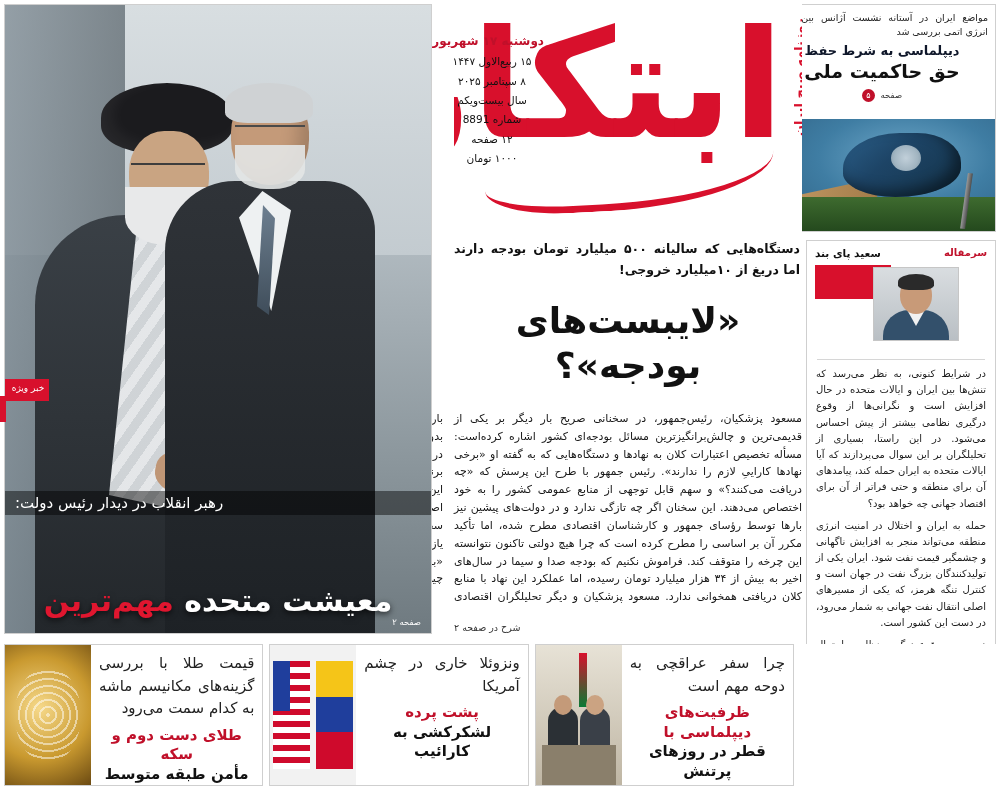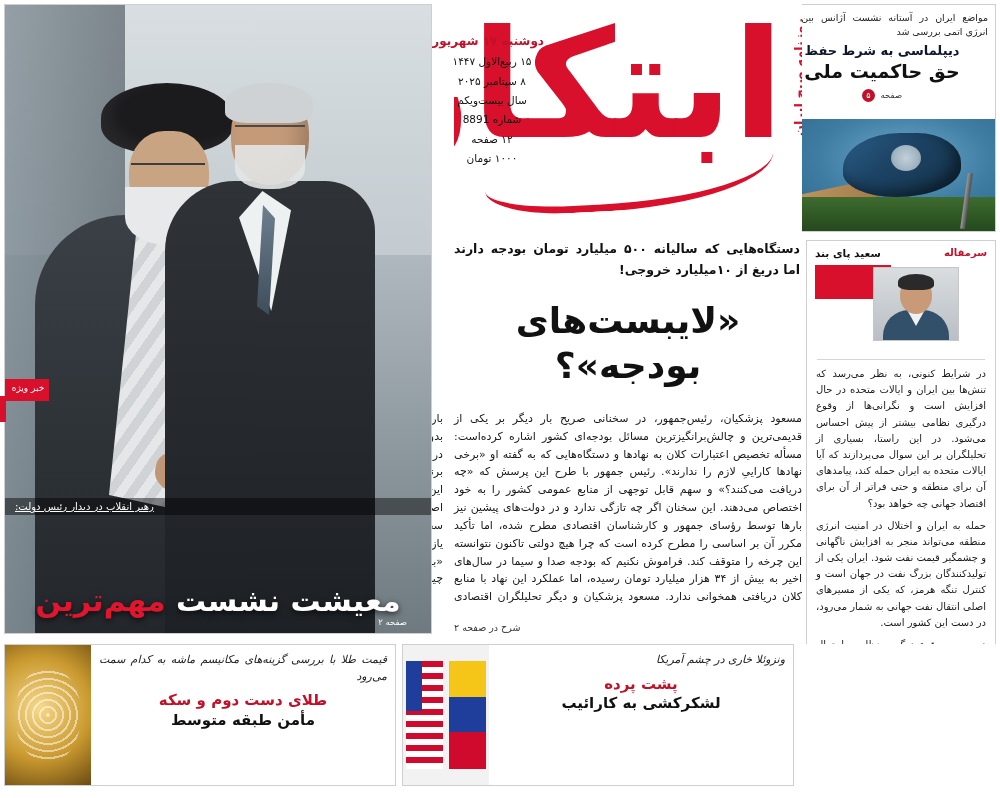--- a/index.html
+++ b/index.html
@@ -255,47 +255,47 @@
     position: absolute; top: 392px; left: 186px; width: 86px; height: 58px;
     border-radius: 44%; background: #c69e7c;
     transform: rotate(-14deg);
   }
   .p2-hand2 {
     position: absolute; top: 446px; left: 150px; width: 72px; height: 46px;
     border-radius: 44%; background: #bf9676; transform: rotate(10deg);
   }
   .mp-caption-strip {
     position: absolute; bottom: 118px; left: 0; right: 0; padding: 3px 10px;
-    font-size: 10px; color: #fff; background: rgba(0,0,0,.45); text-align: left; text-decoration: underline;
+    font-size: 15px; color: #fff; background: rgba(0,0,0,.45); text-align: left;
   }
   .mp-overlay {
     position: absolute; bottom: 14px; left: 0; right: 0; text-align: center;
   }
   .mp-ov1 { font-size: 30px; font-weight: bold; color: #fff; line-height: 1.25;
     text-shadow: 0 2px 6px rgba(0,0,0,.7); }
   .mp-ov1 .hl { color: #e0162f; }
   .mp-ov2 { font-size: 30px; font-weight: bold; color: #fff; line-height: 1.25;
     text-shadow: 0 2px 6px rgba(0,0,0,.7); margin-top: 2px; }
   .mp-pageref {
-    position: absolute; bottom: 6px; right: 24px; font-size: 8.5px; color: #fff;
+    position: absolute; bottom: 6px; right: 10px; font-size: 8.5px; color: #fff;
   }
   .mp-tab {
     position: absolute; top: 374px; left: -2px; width: 46px; height: 22px;
     background: #d8102c;
   }
   .mp-tab-txt {
     position: absolute; top: 378px; left: 2px; width: 42px; font-size: 9px;
     color: #fff; text-align: center;
   }
 
   
   .strip { position: absolute; top: 644px; left: 4px; width: 790px; height: 142px; display: flex; gap: 6px; }
   .cell { flex: 1; border: 1px solid #cfcfcf; background: #fff; position: relative; overflow: hidden; display: flex; }
   .cell-txt { flex: 1; padding: 7px 8px; }
-  .cell-kicker { font-size: 11px; color: #222; line-height: 1.5; text-align: justify; font-style: italic; }
+  .cell-kicker { font-size: 15px; color: #222; line-height: 1.5; text-align: justify; }
   .cell-h1 { font-size: 15px; font-weight: bold; color: #c0102a; line-height: 1.3; margin-top: 6px; text-align: center; }
   .cell-h2 { font-size: 15px; font-weight: bold; color: #111; line-height: 1.3; text-align: center; }
   .cell-ref { position: absolute; bottom: 4px; left: 6px; font-size: 8px; color: #333; }
   .cell-img { width: 86px; position: relative; }
 
   .img-gold { position: absolute; inset: 0; background: radial-gradient(circle at 40% 45%, #f6d98a 0%, #c9992f 55%, #6b4a12 100%); }
   .img-gold::after {
     content: ""; position: absolute; inset: 16% 12%;
     background: repeating-radial-gradient(circle at 50% 50%, rgba(255,255,255,.5) 0 2px, rgba(0,0,0,0) 2px 7px);
     border-radius: 50%;
@@ -405,30 +405,48 @@
     <div class="p1-hair"></div>
     <div class="p1-beard"></div>
     <div class="p1-glass"></div>
 
     <div class="mp-tab"></div>
     <div class="mp-tab-txt">خبر ویژه</div>
 
     <div class="mp-caption-strip">رهبر انقلاب در دیدار رئیس دولت:</div>
     <div class="mp-overlay">
       <div class="mp-ov1">
-        <span>معیشت نشست </span><span class="hl">مهم‌ترین</span>
+        <span>معیشت متحده </span><span class="hl">مهم‌ترین</span>
       </div>
     </div>
     <div class="mp-pageref">صفحه ۲</div>
   </div>
 
   <div class="right-bleed"></div>
 
   <div class="strip">
 
+    <div class="cell">
+      <div class="cell-txt">
+        <div class="cell-kicker">چرا سفر عراقچی به دوحه مهم است</div>
+        <div class="cell-h1">ظرفیت‌های دیپلماسی با</div>
+        <div class="cell-h2">قطر در روزهای پرتنش</div>
+        <div class="cell-ref">صفحه ۱۱</div>
+      </div>
+      <div class="cell-img">
+        <div class="img-meet">
+          <div class="m-flag"></div>
+          <div class="m-p1"></div>
+          <div class="m-p1h"></div>
+          <div class="m-p2"></div>
+          <div class="m-p2h"></div>
+          <div class="m-chair"></div>
+        </div>
+      </div>
+    </div>
 
     <div class="cell">
       <div class="cell-txt">
         <div class="cell-kicker">ونزوئلا خاری در چشم آمریکا</div>
         <div class="cell-h1">پشت پرده</div>
         <div class="cell-h2">لشکرکشی به کارائیب</div>
         <div class="cell-ref">صفحه ۱۱</div>
       </div>
       <div class="cell-img">
         <div class="img-flags">

